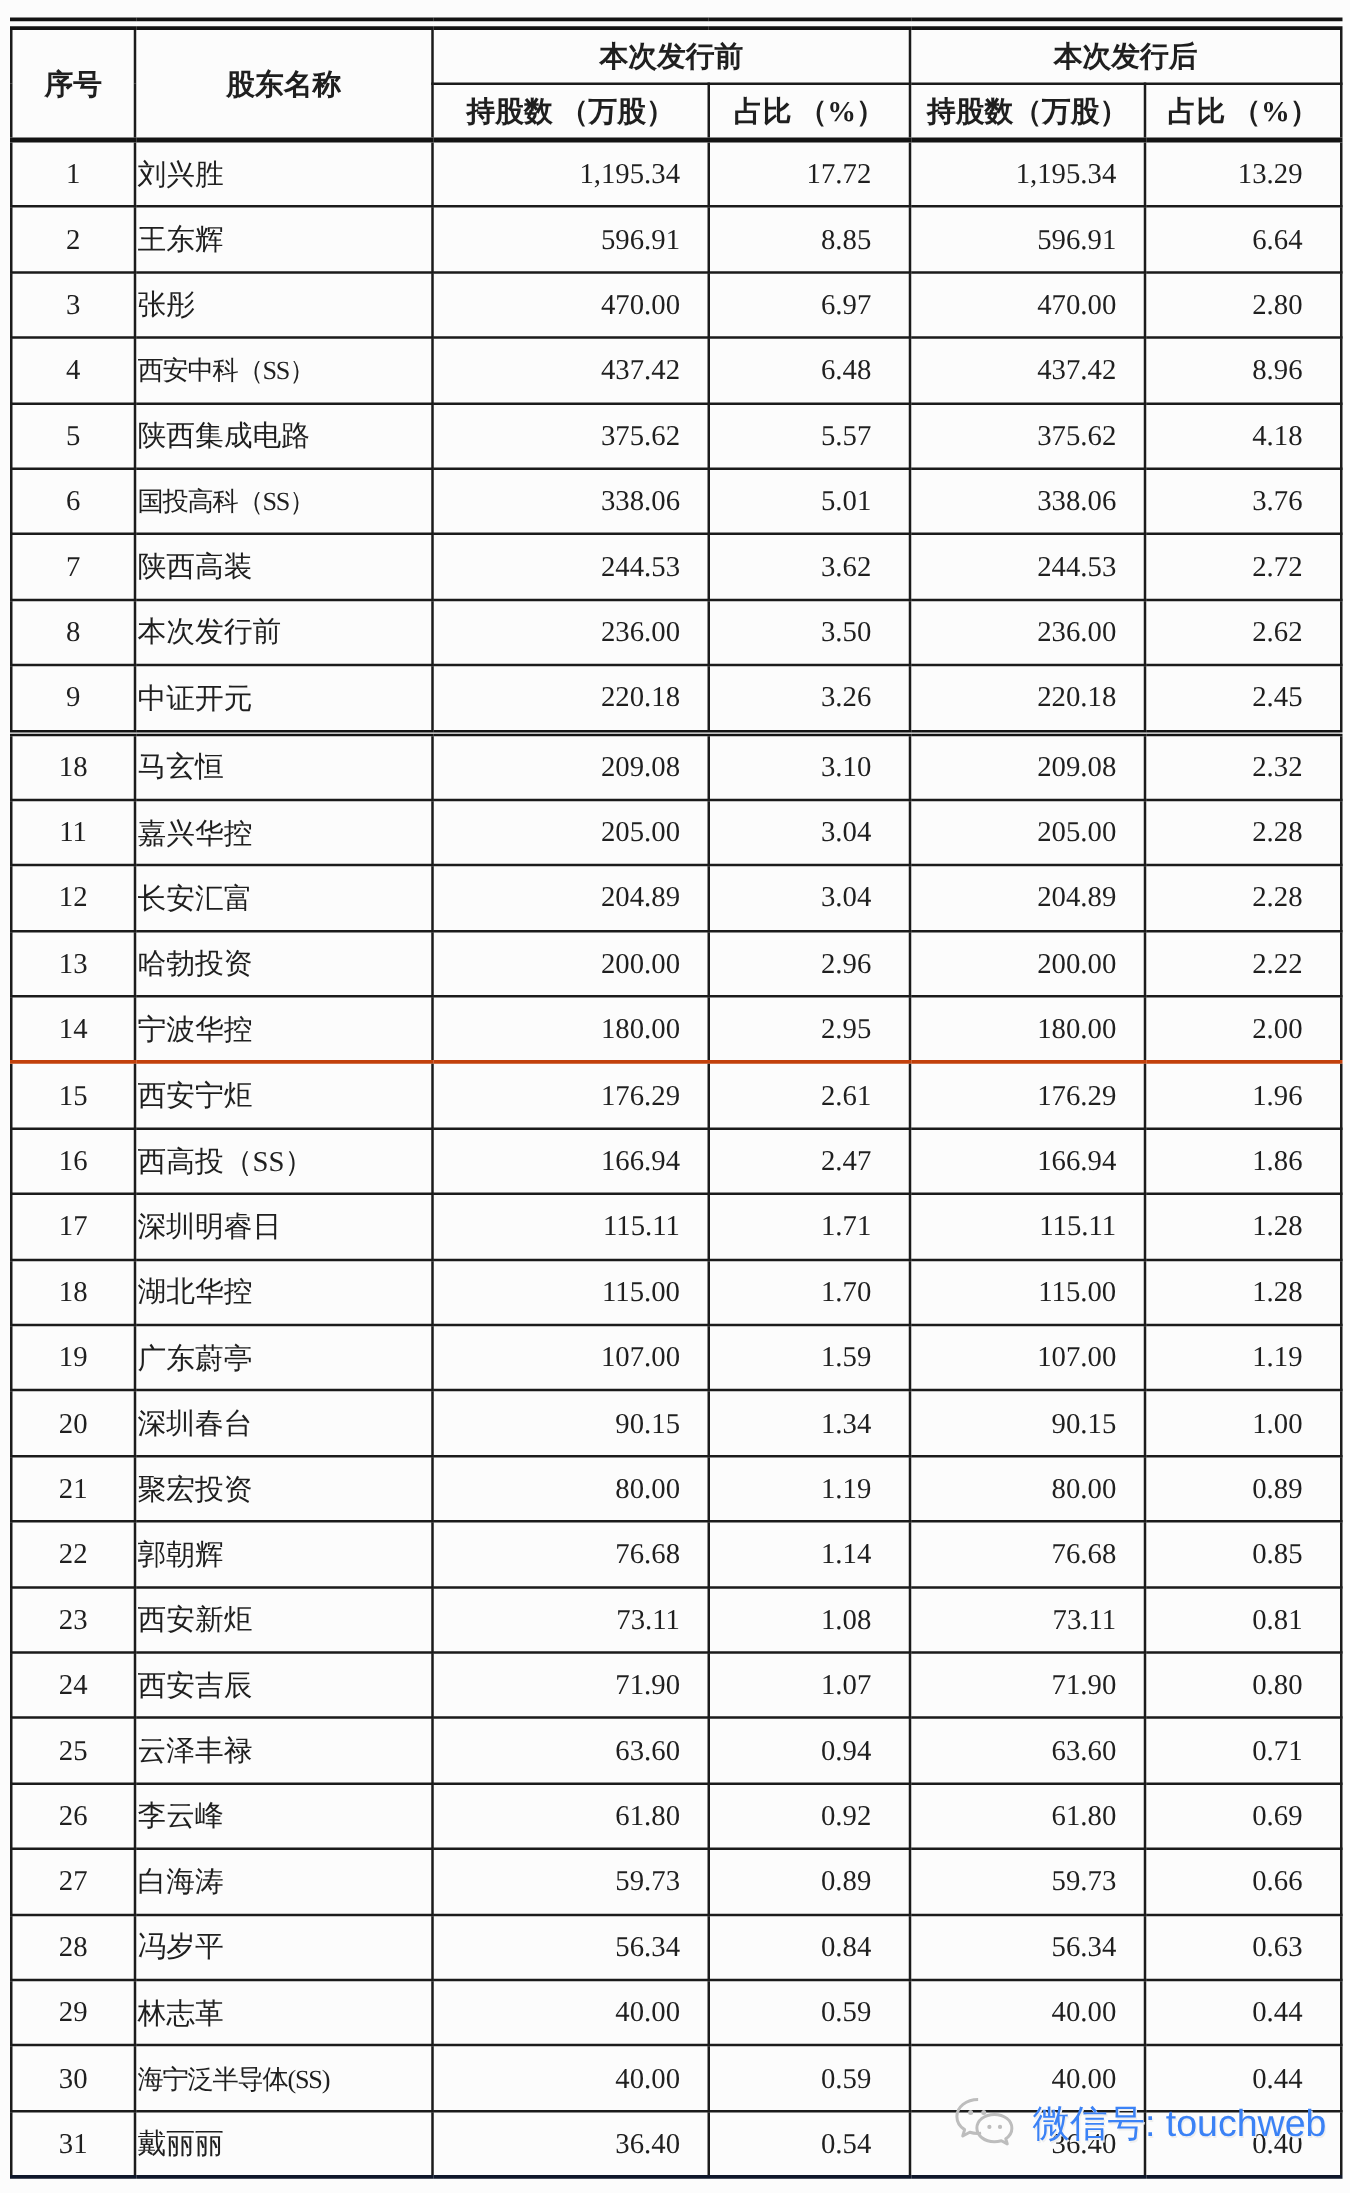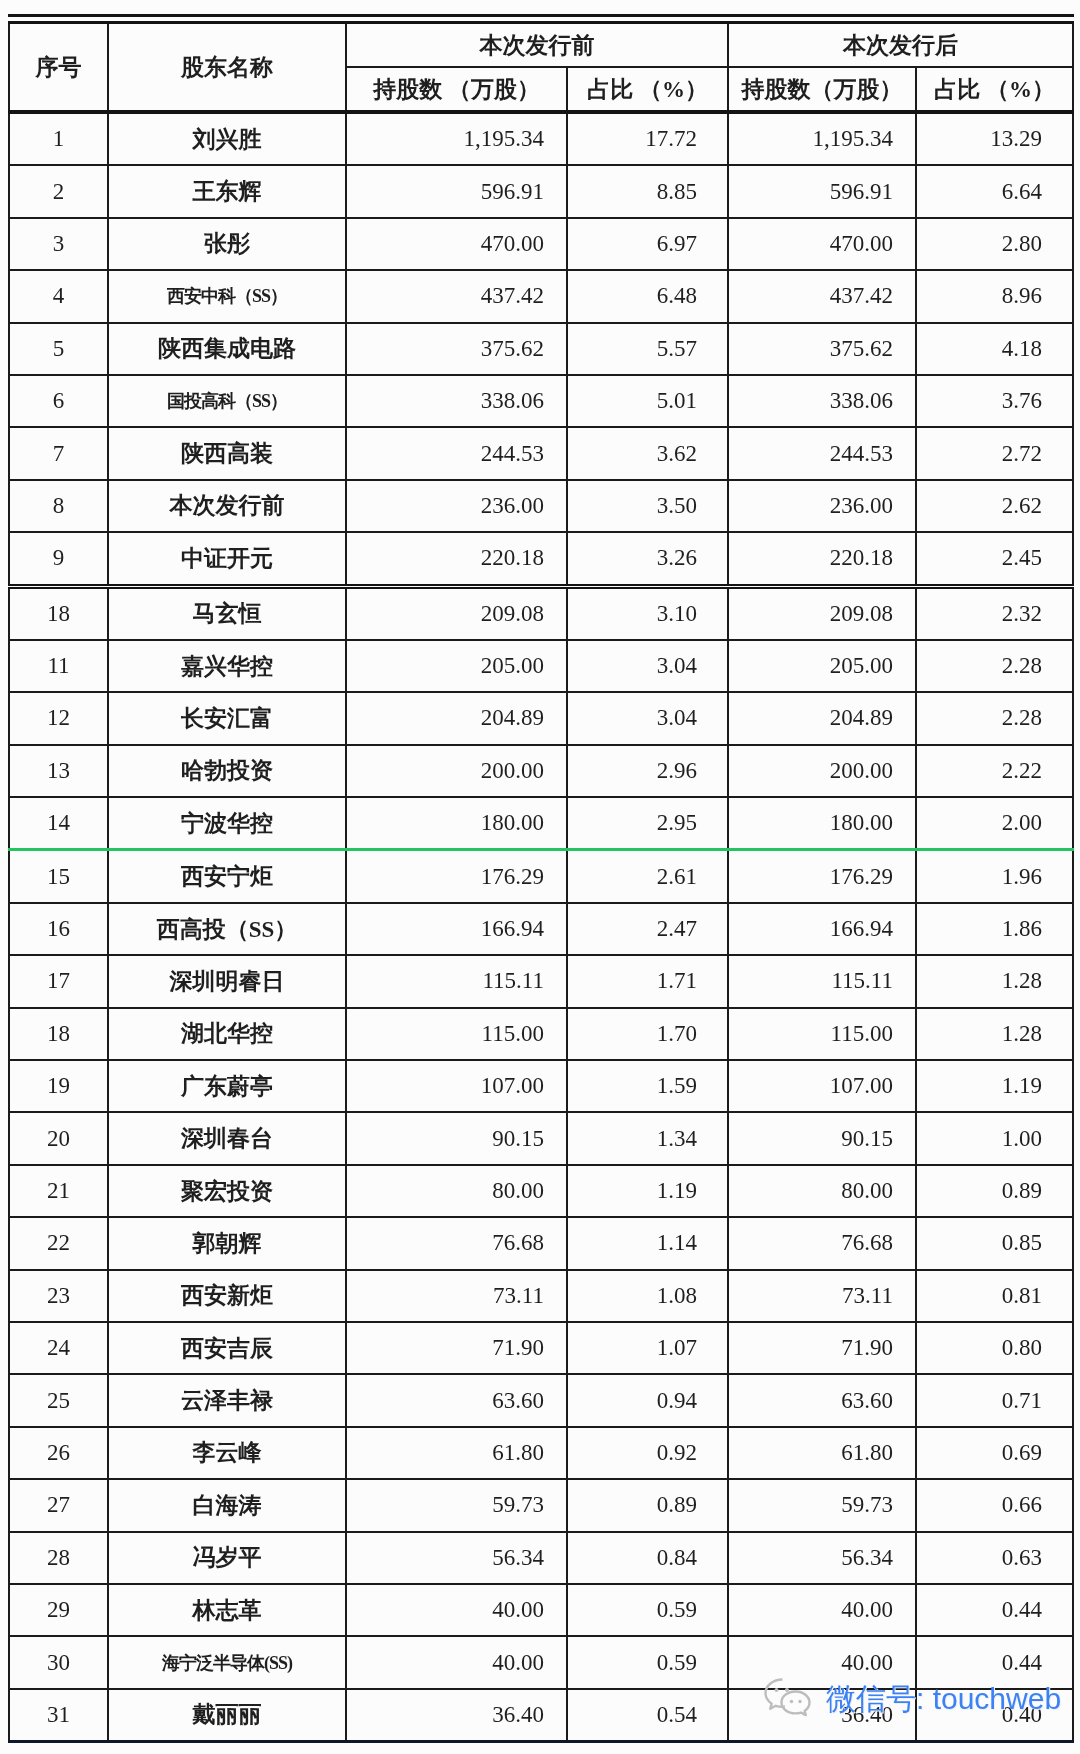--- a/index.html
+++ b/index.html
@@ -20,27 +20,27 @@
     overflow:hidden;white-space:nowrap;
   }
   thead th{
     font-weight:bold;font-size:24px;text-align:center;
     height:40px;
   }
   thead tr.h1 th{border-top:10px double #141414;}
   thead tr.h2 th, thead th[rowspan]{border-bottom:4px solid #141414;}
   tbody td{height:48.4px;}
   td.c-no{text-align:center;}
-  td.c-name{text-align:center;font-weight:bold;}
+  td.c-name{text-align:left;}
   td.c-num{text-align:right;padding-right:22px;}
   td.c-pct{text-align:right;padding-right:30px;}
   tbody tr.sep-double td{border-top:5px double #141414;}
-  tbody tr.sep-thick td{border-top:3px solid #22c55e;}
+  tbody tr.sep-thick td{border-top:3px solid #c2410c;}
   tbody tr:last-child td{border-bottom:3px solid #0f172a;}
-  tbody tr td.c-name.squeeze{font-size:18px;letter-spacing:-1px;}
+  tbody tr td.c-name.squeeze{font-size:21px;letter-spacing:-1px;}
   .watermark{
     position:absolute;left:762px;top:1676px;
     display:flex;align-items:flex-end;gap:12px;
     color:#3b82f6;
     font-family:"Liberation Sans","DejaVu Sans",sans-serif;
     font-size:30px;
     text-shadow:1px 1px 0 #efefef;
   }
   .watermark svg{display:block;}
 </style>

